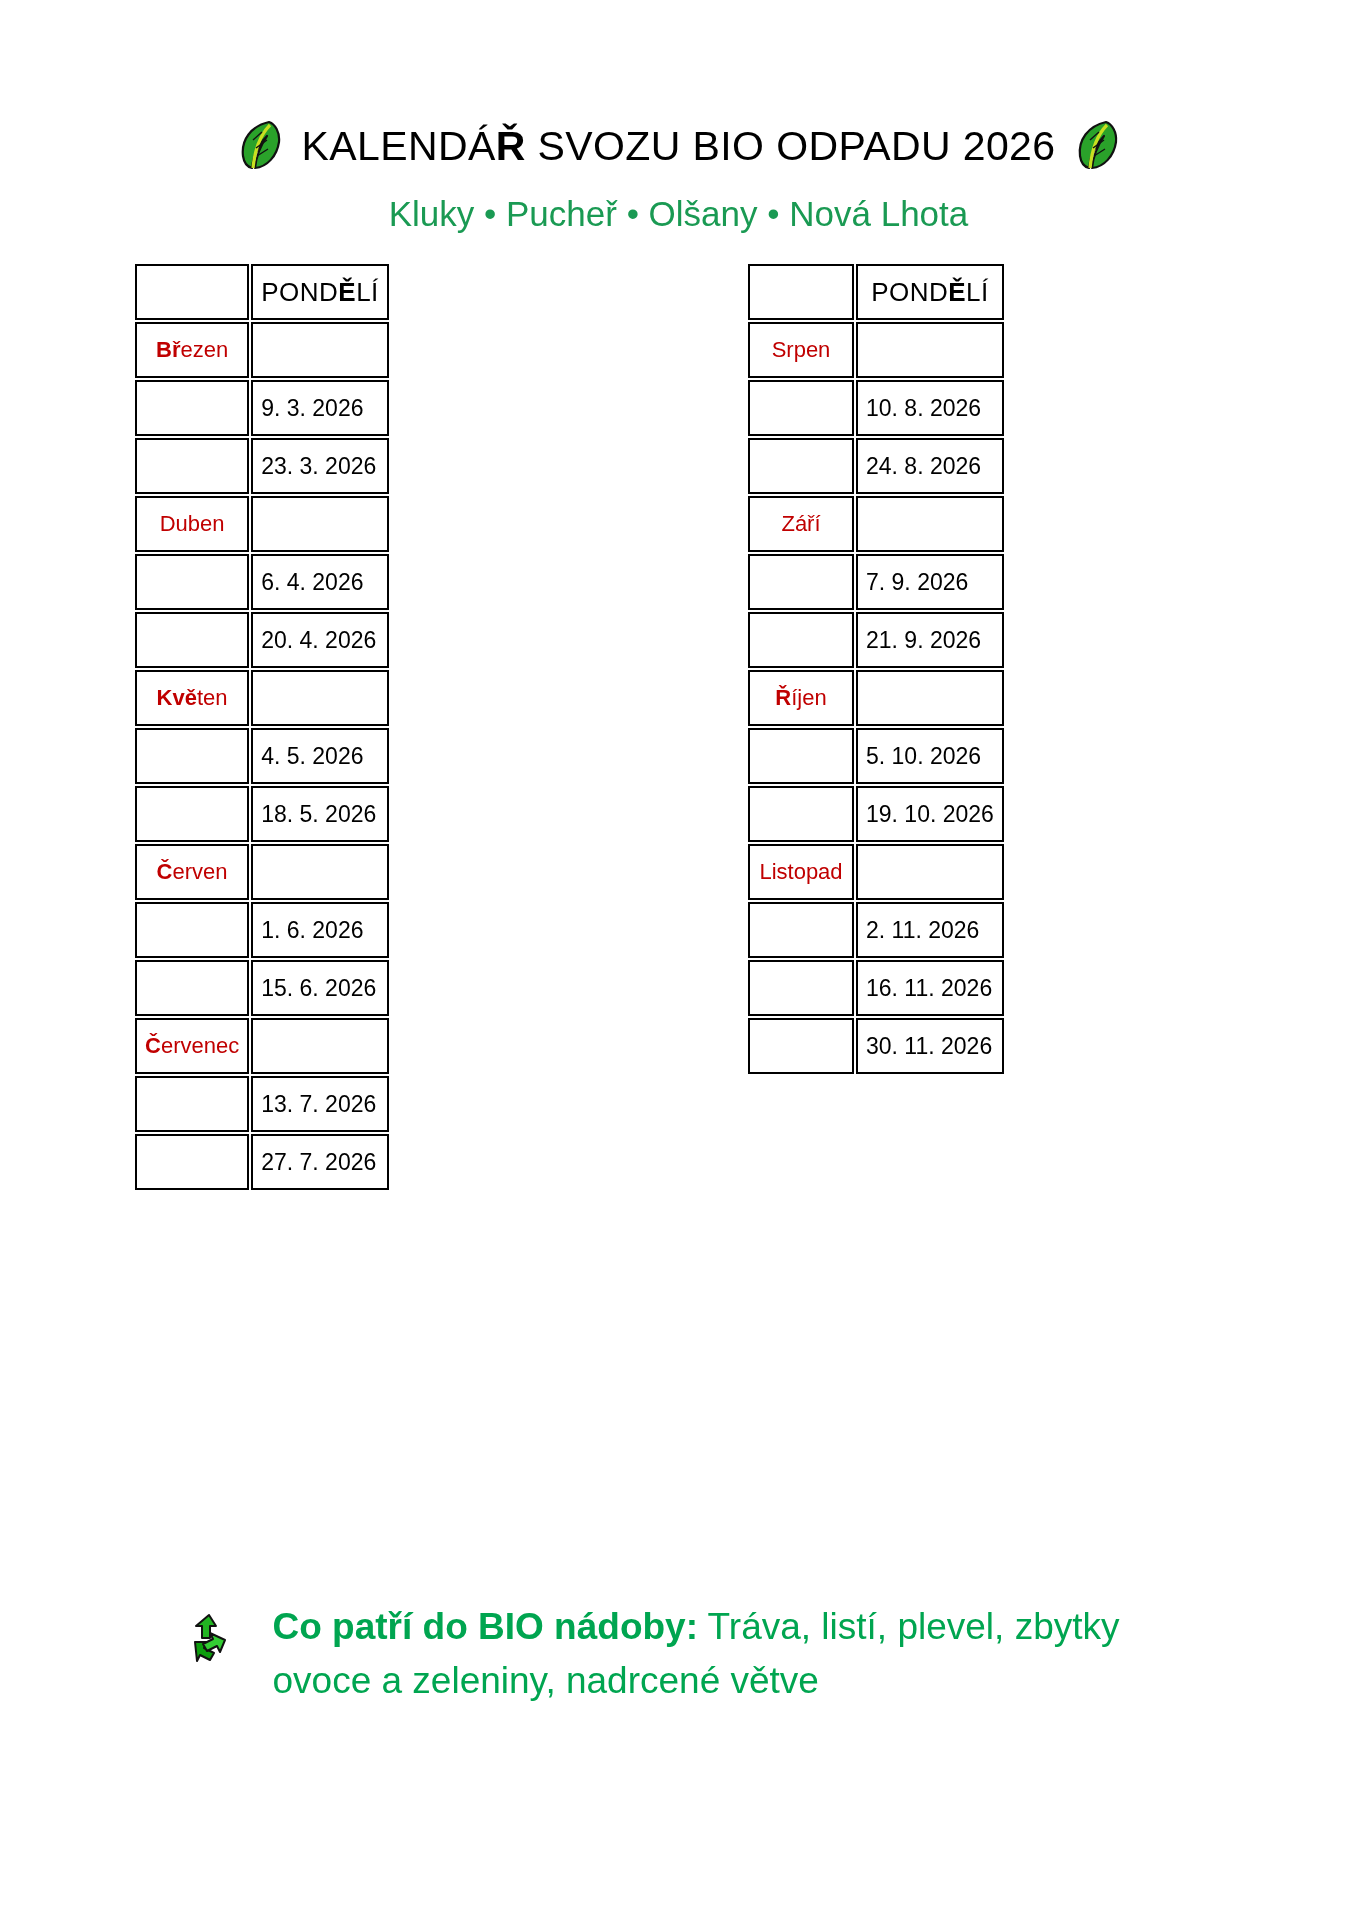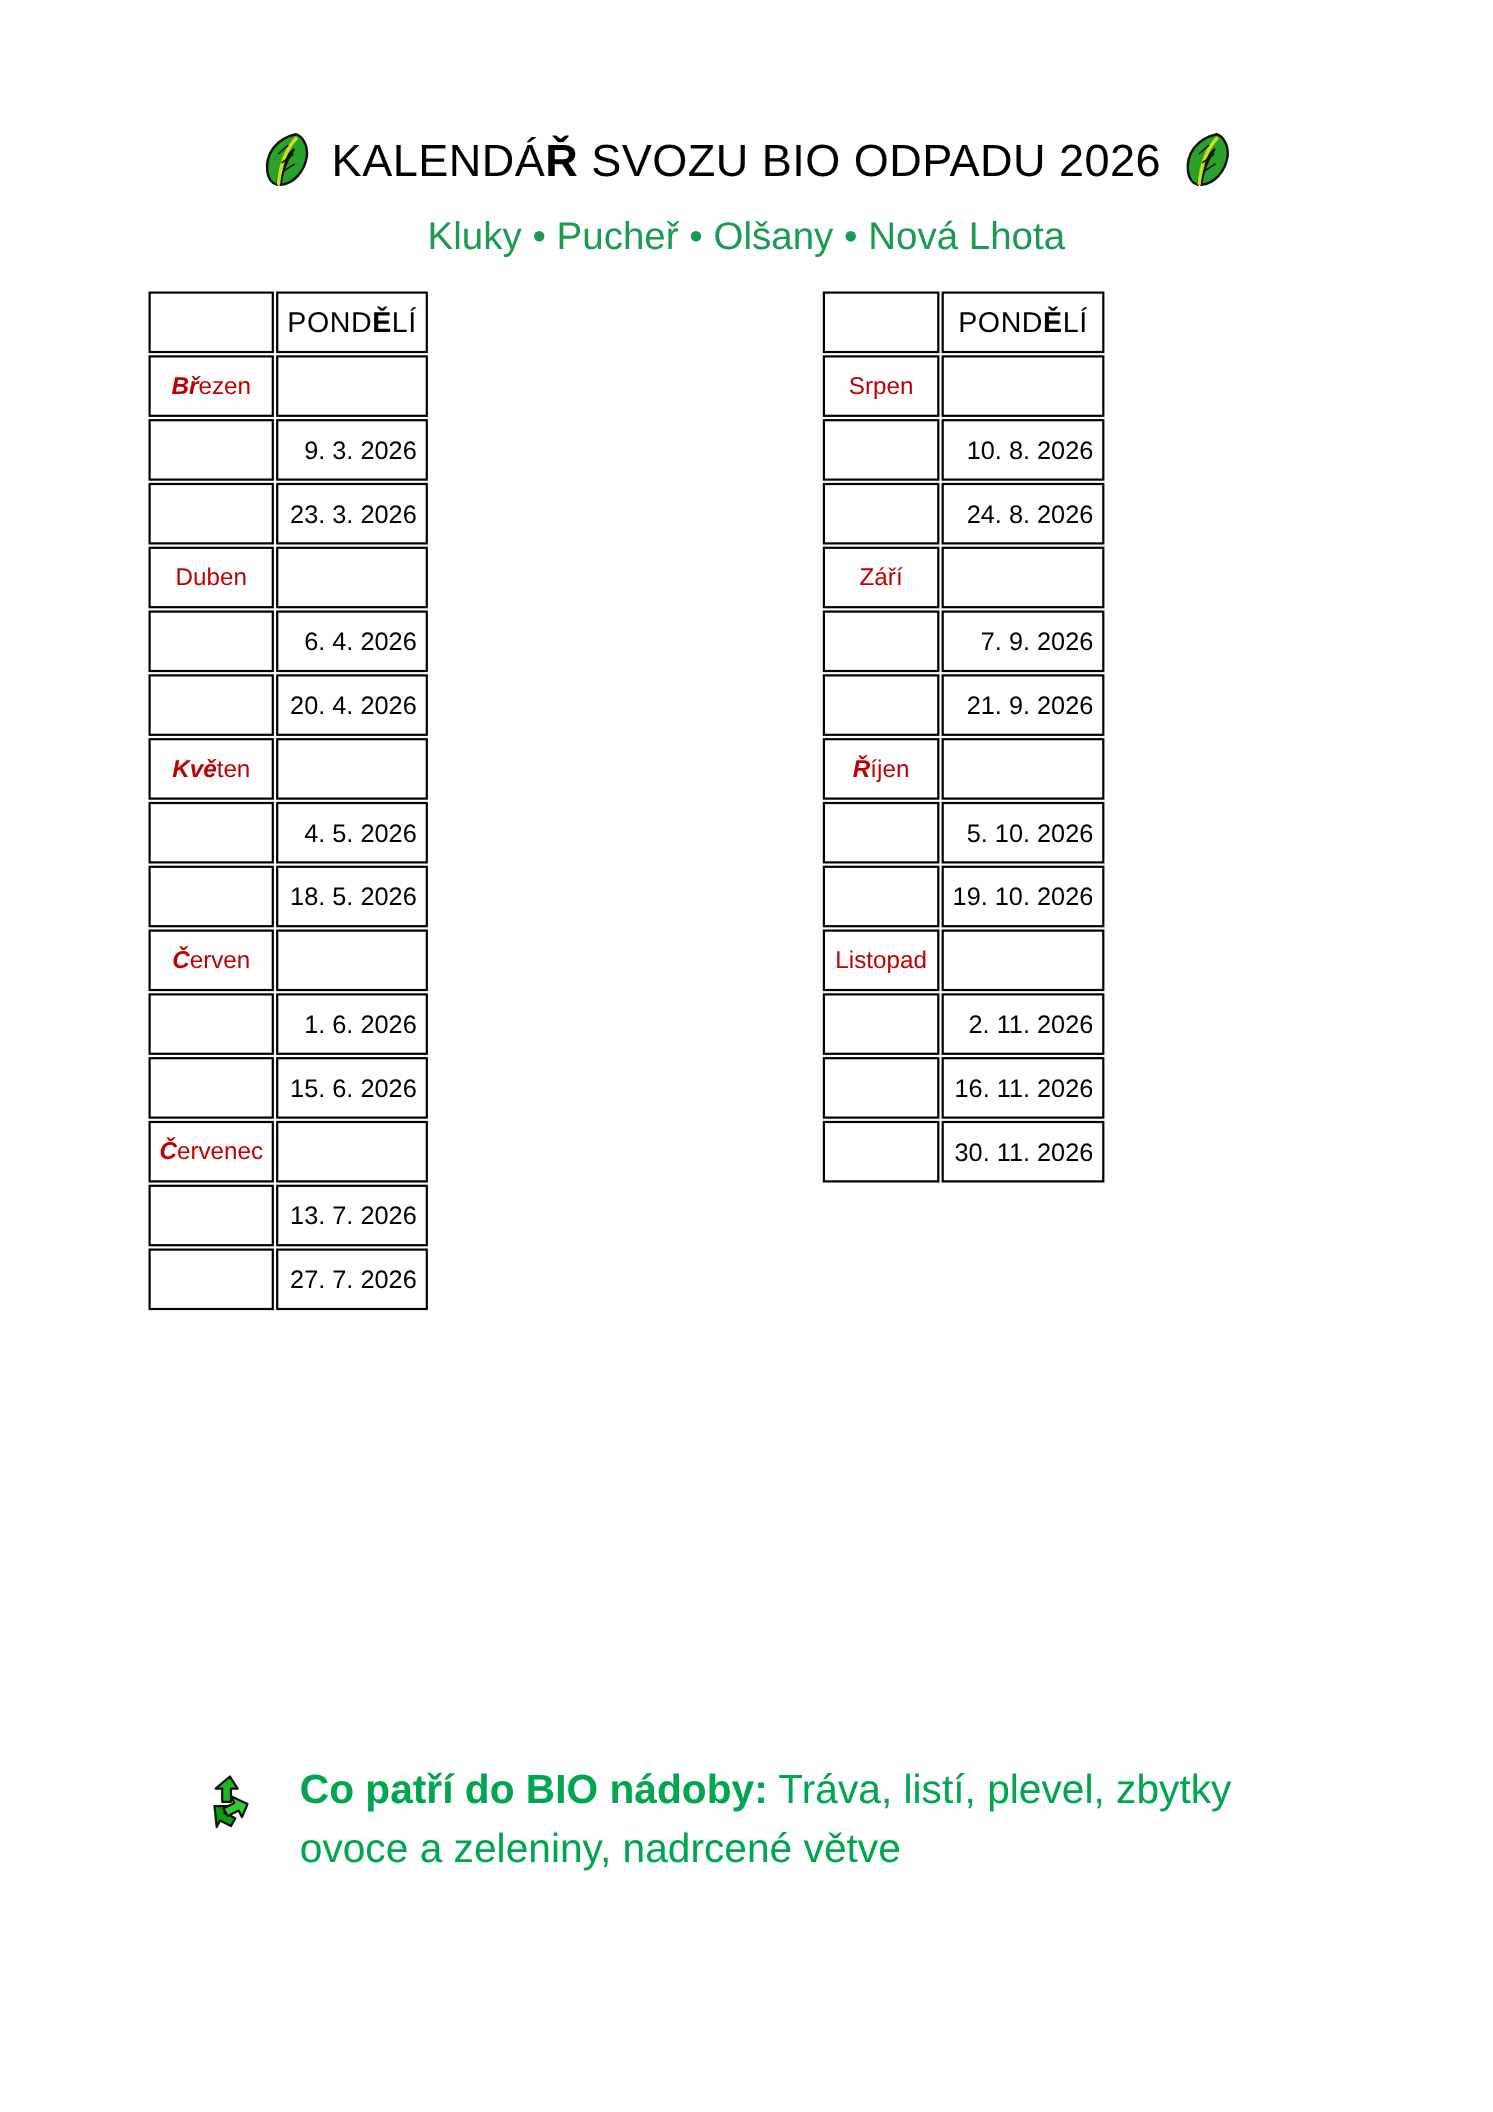--- a/index.html
+++ b/index.html
@@ -63,24 +63,23 @@
     padding: 0 8px;
     background: #ffffff;
   }
   .col-month {
     width: 86px;
     text-align: center;
     color: #c00000;
     font-size: 22px;
     white-space: nowrap;
   }
-  .col-month .bold-ch { font-weight: 700; font-style: italic; }
+  .col-month .bold-ch { font-weight: 700; }
   .col-date {
     width: 116px;
-    text-align: right;
     font-size: 23px;
     color: #000000;
     white-space: nowrap;
   }
   .col-date.header-cell {
     text-align: center;
     font-size: 26px;
     letter-spacing: 0.5px;
   }
   .col-date.header-cell .bold-ch { font-weight: 700; }

